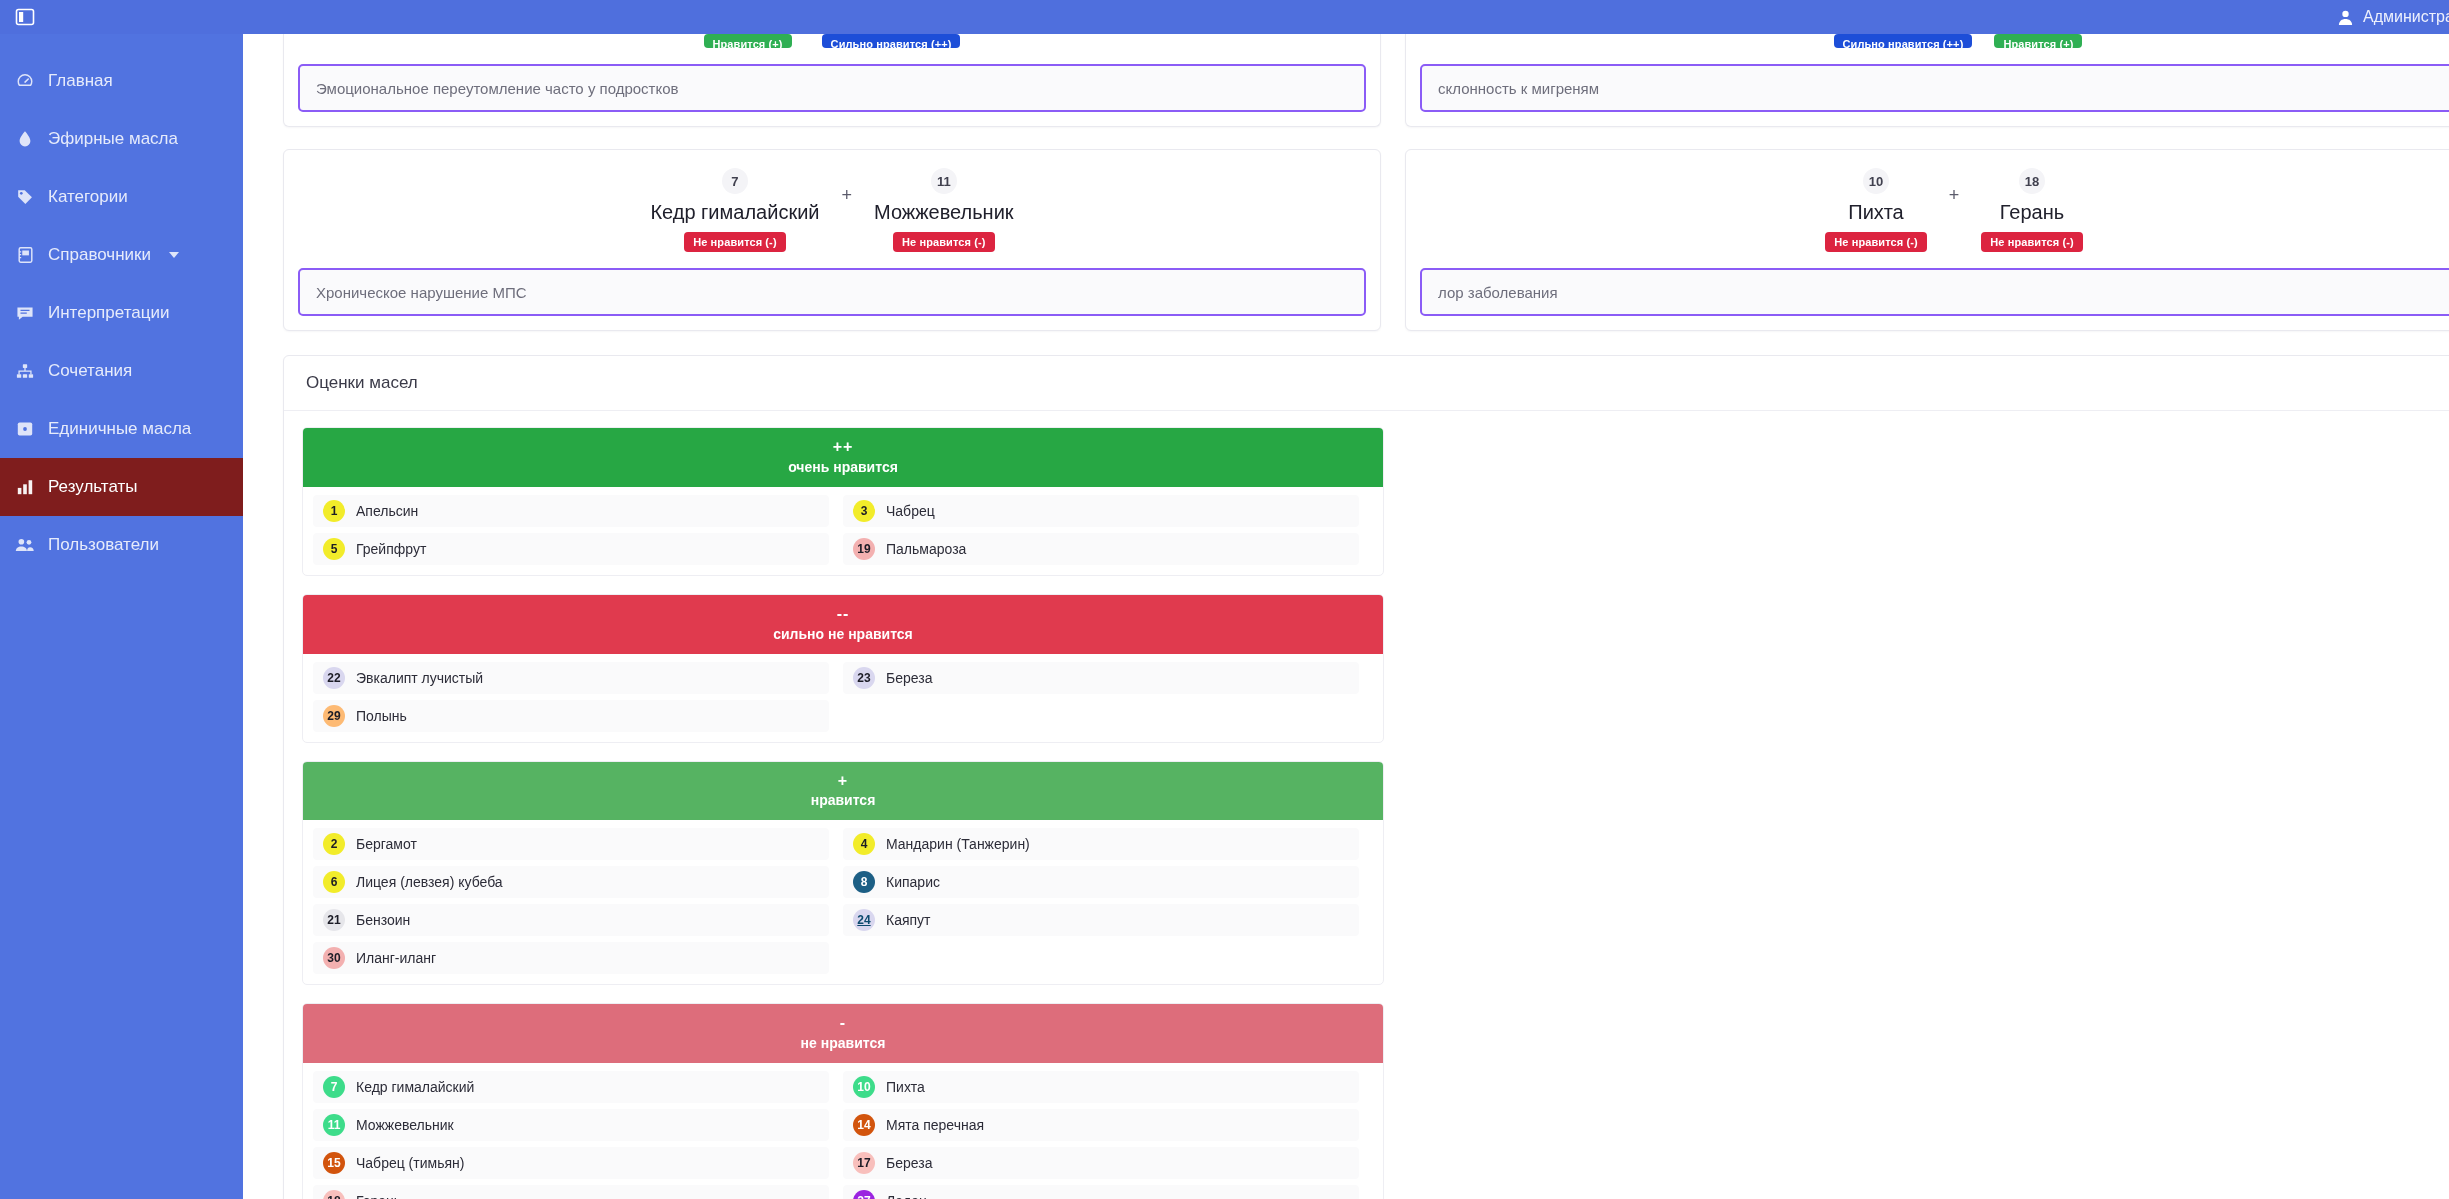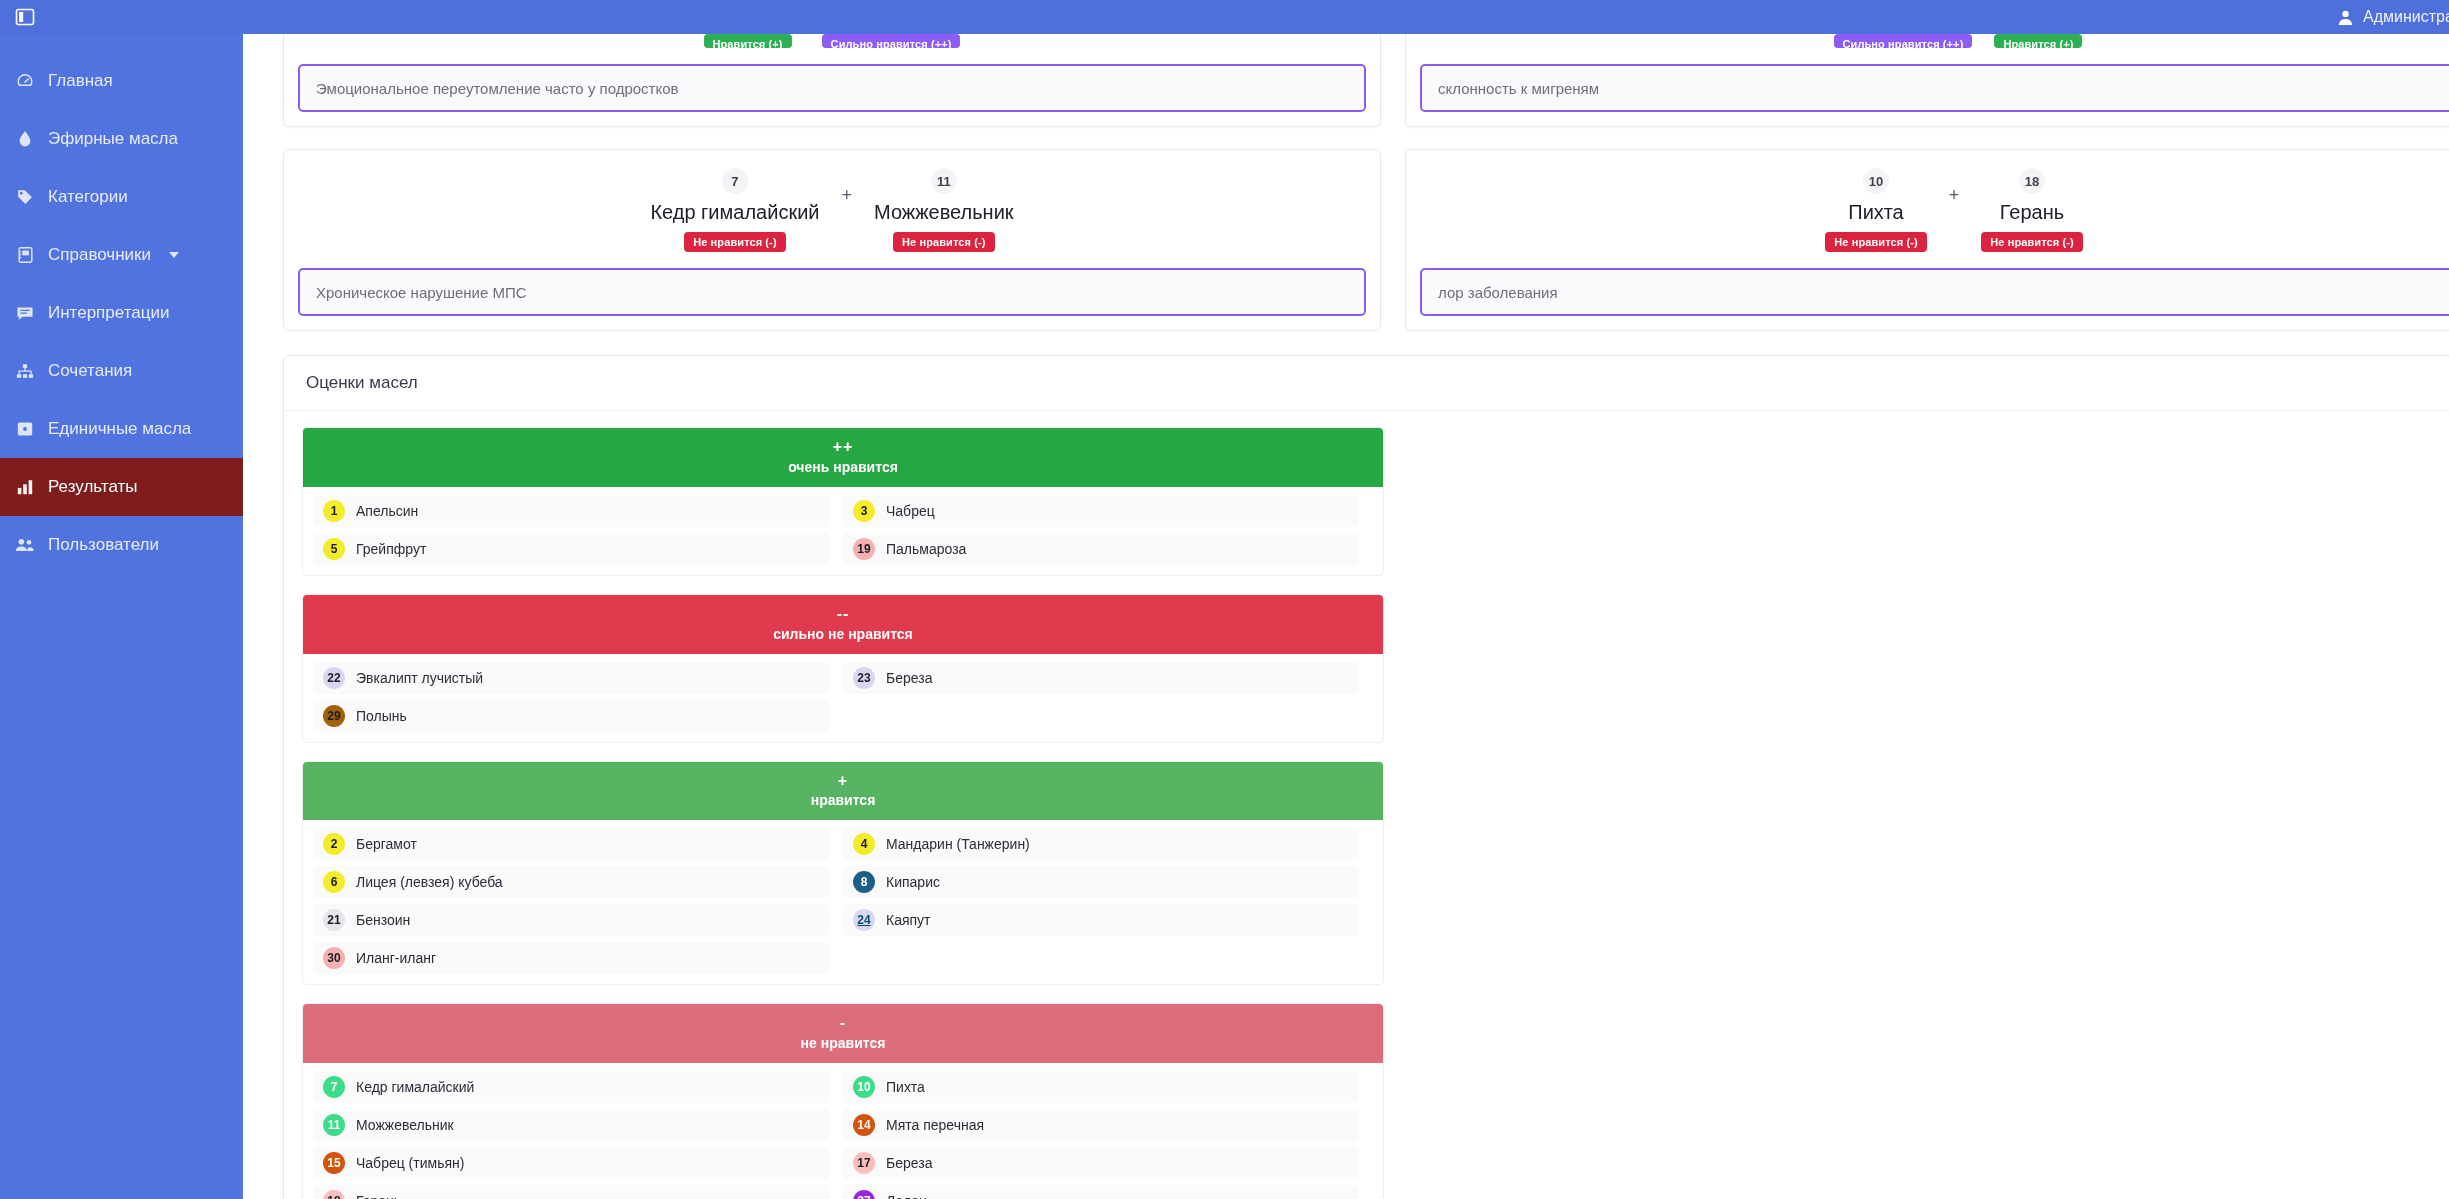--- a/index.html
+++ b/index.html
@@ -106,21 +106,21 @@
     margin-bottom: 7px;
   }
   .oil-name { font-size: 20px; color: #20202c; margin-bottom: 8px; }
   .plus-sign { font-size: 18px; color: #5b5b6b; padding-bottom: 46px; }
   .pill {
     font-size: 11px; font-weight: bold; color: #fff;
     border-radius: 4px; padding: 4px 9px; letter-spacing: .1px;
   }
   .pill.neg { background: #dc2440; }
   .pill.pos { background: #2faf53; }
-  .pill.pos2 { background: #8b5cf6; margin-left: 8px; }
+  .pill.pos2 { background: #1d4ed8; margin-left: 8px; }
 
   .note-box {
     margin: 16px 14px 14px 14px;
     border: 2px solid #8b5cf6;
     border-radius: 5px;
     background: #fafafc;
     min-height: 48px;
     display: flex; align-items: center;
     padding: 0 16px;
     font-size: 15px; color: #6e6e7c;
@@ -395,21 +395,21 @@
               <div class="rows-grid">
                 <div class="oil-row">
                   <span class="row-num" style="background: rgb(217, 215, 239); color: rgb(28, 28, 38);">22</span>
                   <span class="row-name">Эвкалипт лучистый</span>
                 </div>
                 <div class="oil-row">
                   <span class="row-num" style="background: rgb(217, 215, 239); color: rgb(28, 28, 38);">23</span>
                   <span class="row-name">Береза</span>
                 </div>
                 <div class="oil-row">
-                  <span class="row-num" style="background: #a16207; color: rgb(28, 28, 38);">29</span>
+                  <span class="row-num" style="background: #fdba74; color: rgb(28, 28, 38);">29</span>
                   <span class="row-name">Полынь</span>
                 </div>
                 <div class="oil-row blank"></div>
               </div>
             </div>
           </div>
           <div class="bucket">
             <div class="bucket-head" style="background: rgb(86, 179, 98);">
               <div class="bucket-sym">+</div>
               <div class="bucket-cap">нравится</div>

